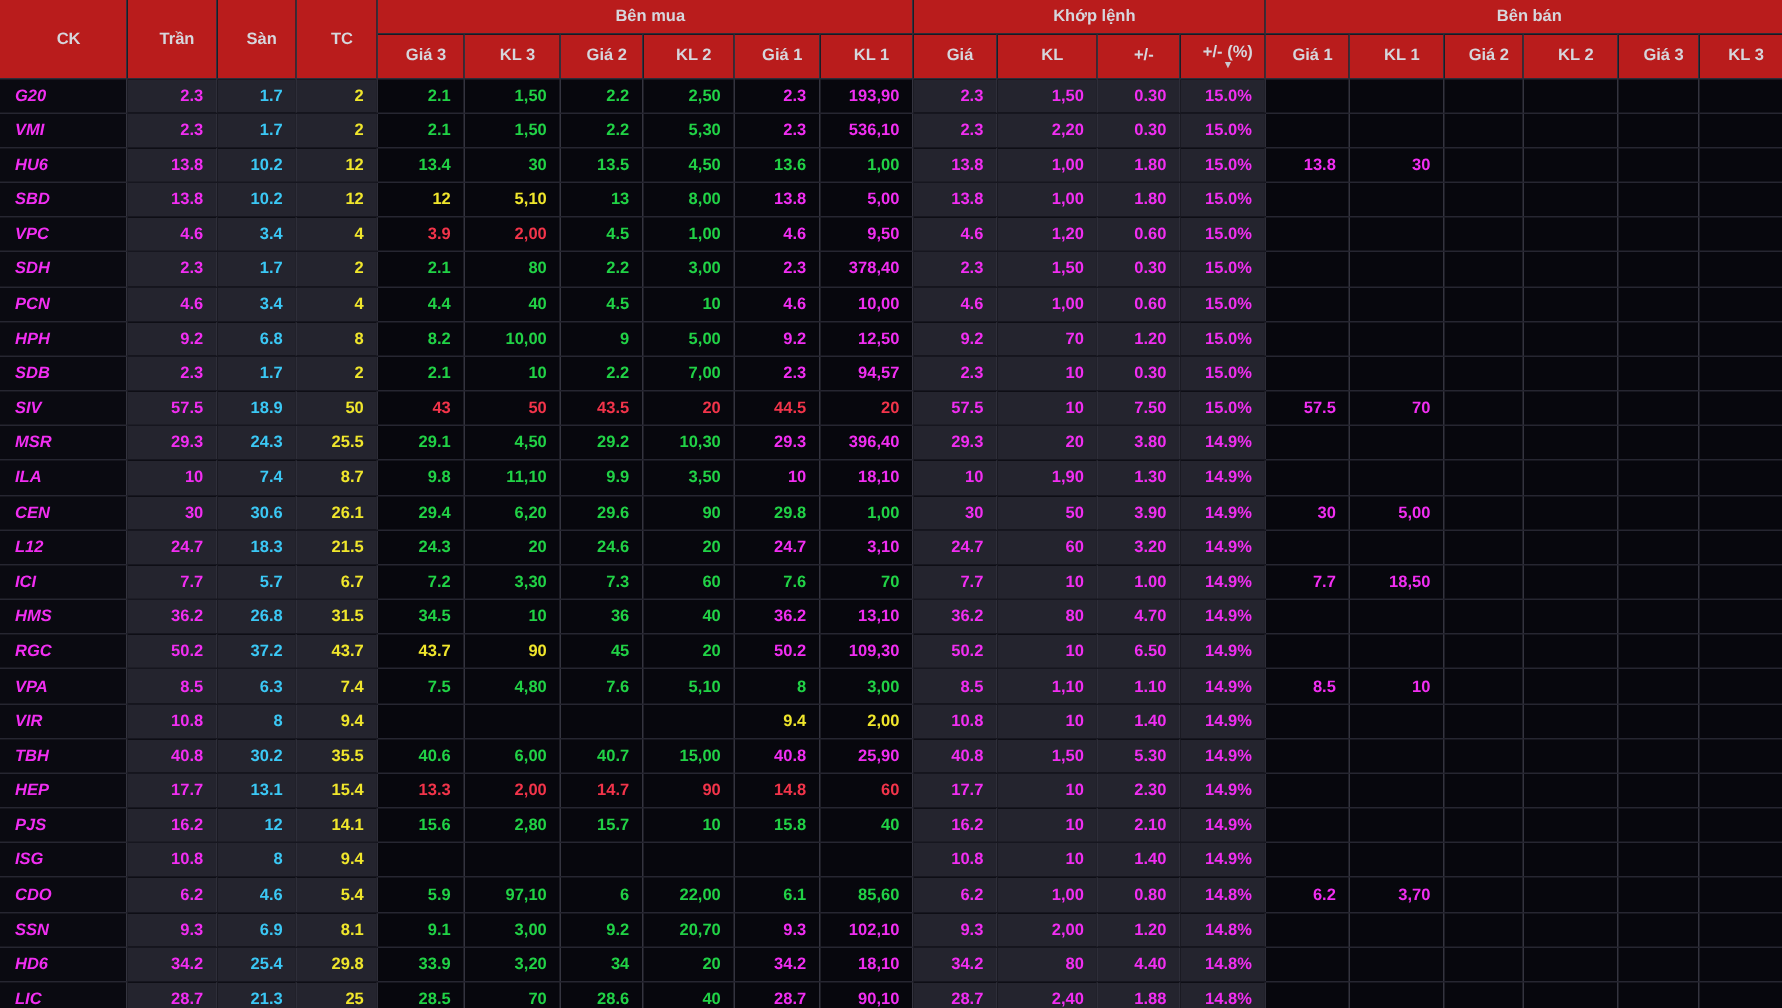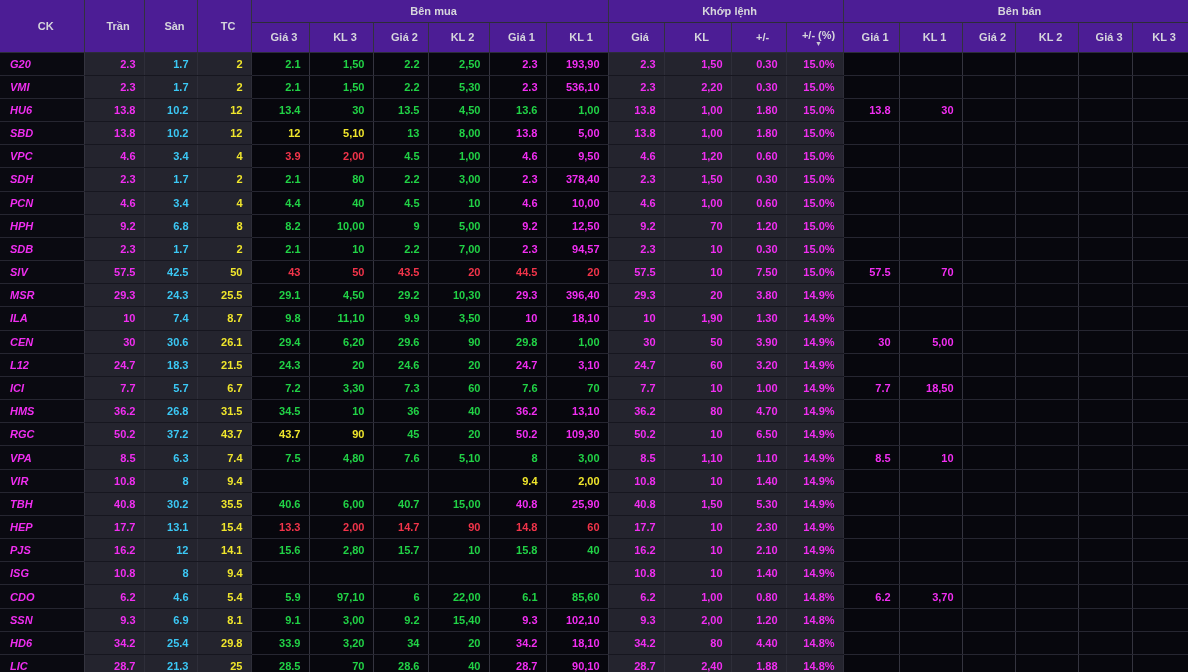--- a/index.html
+++ b/index.html
@@ -1,20 +1,20 @@
 <!DOCTYPE html>
 <html style="--ceiling: #f12ef1; --floor: #3bc8f5; --reference: #f0e62c; --up: #21d246; --down: #f2344a; --code: #f12ef1; --header_text: #d6d6dc; --panel_light: #24242e; --panel_dark: #07070d;"><head>
 <meta charset="utf-8">
 <style>
   html,body{margin:0;padding:0;background:#07070d;}
   .board{width:1188px;height:672px;overflow:hidden;background:#07070d;
          font-family:"Liberation Sans","DejaVu Sans",sans-serif;}
   table{width:1188px;height:672px;border-collapse:collapse;table-layout:fixed;}
   th,td{font-size:11px;font-weight:bold;padding:0;white-space:nowrap;overflow:hidden;}
-  thead th{background:#4c1d95;color:#d6d6dc;text-align:center;vertical-align:middle;
+  thead th{background:#b91c1c;color:#d6d6dc;text-align:center;vertical-align:middle;
            border-right:1px solid #32323e;border-bottom:1px solid #2c2c38;padding-left:8px;}
   thead tr.group-row{height:22px;}
   thead tr.col-row{height:30px;}
   td{text-align:right;padding-right:8px;vertical-align:middle;
      border-right:1px solid #34343f;border-bottom:1px solid #262631;}
   td.dk{background:#07070d;}
   td.lt{background:#24242e;border-right-color:#2e2e39;border-bottom-color:#16161f;}
   td.code{background:#0a0a11;text-align:left;padding-left:10px;padding-right:0;}
   .c-ceil{color:var(--ceiling,#f12ef1);}
   .c-floor{color:var(--floor,#3bc8f5);}
@@ -279,21 +279,21 @@
           <td class="dk"></td>
           <td class="dk"></td>
           <td class="dk"></td>
           <td class="dk"></td>
           <td class="dk"></td>
           <td class="dk"></td>
         </tr>
         <tr>
           <td class="code">SIV</td>
           <td class="lt c-ceil">57.5</td>
-          <td class="lt c-floor">42.5</td>
+          <td class="lt c-floor">18.9</td>
           <td class="lt c-ref">50</td>
           <td class="dk c-down">43</td>
           <td class="dk c-down">50</td>
           <td class="dk c-down">43.5</td>
           <td class="dk c-down">20</td>
           <td class="dk c-down">44.5</td>
           <td class="dk c-down">20</td>
           <td class="lt c-ceil">57.5</td>
           <td class="lt c-ceil">10</td>
           <td class="lt c-ceil">7.50</td>
@@ -614,21 +614,21 @@
           <td class="dk"></td>
         </tr>
         <tr>
           <td class="code">SSN</td>
           <td class="lt c-ceil">9.3</td>
           <td class="lt c-floor">6.9</td>
           <td class="lt c-ref">8.1</td>
           <td class="dk c-up">9.1</td>
           <td class="dk c-up">3,00</td>
           <td class="dk c-up">9.2</td>
-          <td class="dk c-up">15,40</td>
+          <td class="dk c-up">20,70</td>
           <td class="dk c-ceil">9.3</td>
           <td class="dk c-ceil">102,10</td>
           <td class="lt c-ceil">9.3</td>
           <td class="lt c-ceil">2,00</td>
           <td class="lt c-ceil">1.20</td>
           <td class="lt c-ceil">14.8%</td>
           <td class="dk"></td>
           <td class="dk"></td>
           <td class="dk"></td>
           <td class="dk"></td>

